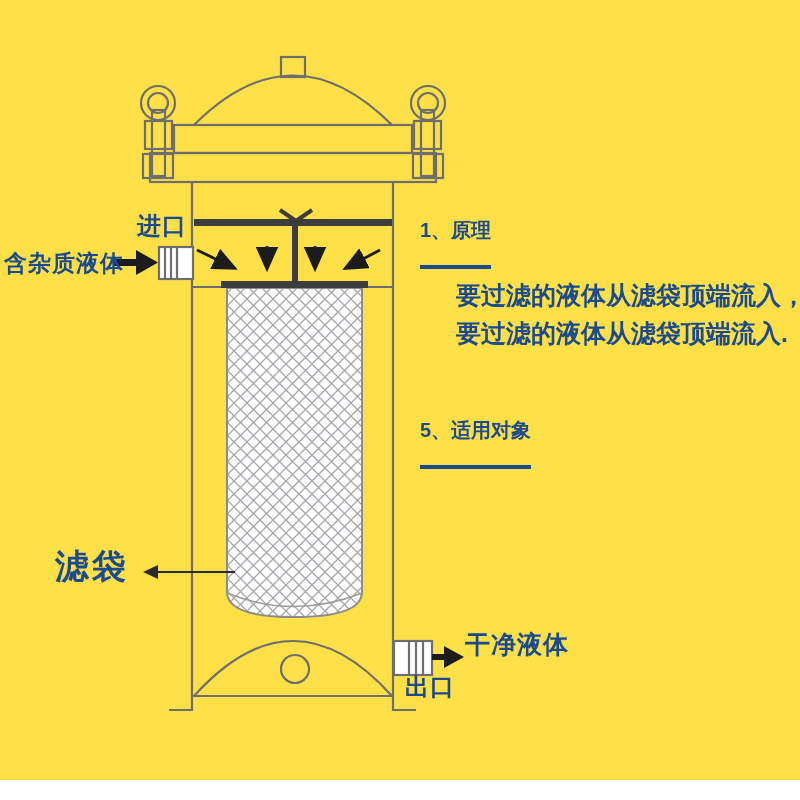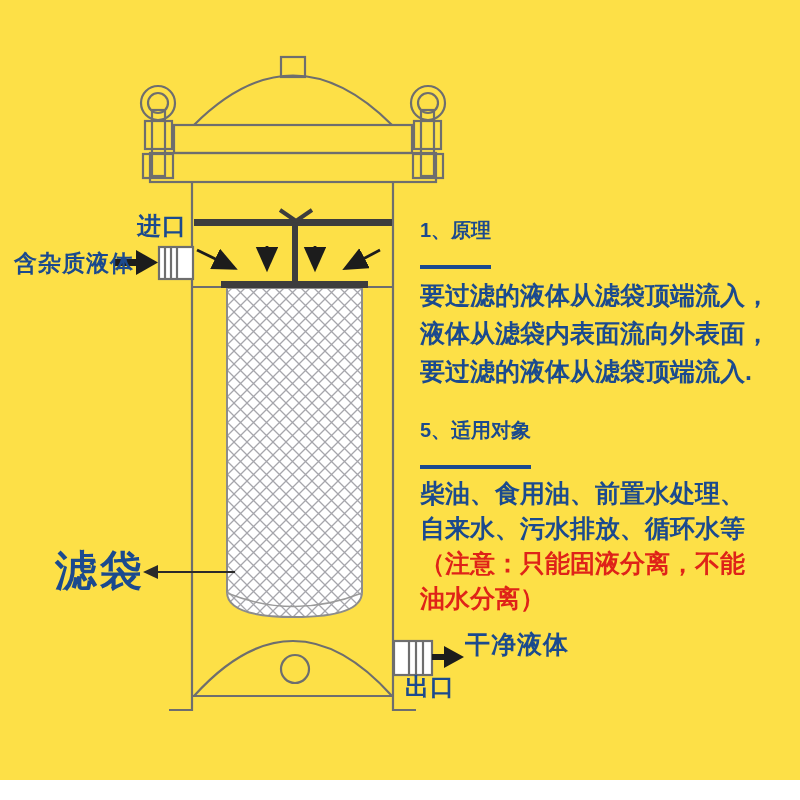--- a/index.html
+++ b/index.html
@@ -6,32 +6,32 @@
   #stage{
     position:relative;width:800px;height:780px;background:#fde047;overflow:hidden;
     font-family:Liberation Sans, sans-serif;
   }
   #diagram-svg{position:absolute;left:0;top:0;}
   .lbl{
     position:absolute;font-weight:700;color:var(--blue,#1b4a8e);
     white-space:nowrap;letter-spacing:1px;line-height:1.1;
   }
   #inlet-label{left:137px;top:213px;font-size:24px;}
-  #impure-label{left:14px;top:251px;font-size:23px;}
-  #bag-label{left:55px;top:548px;font-size:42px;letter-spacing:3px;}
+  #impure-label{left:4px;top:251px;font-size:23px;}
+  #bag-label{left:55px;top:548px;font-size:34px;letter-spacing:3px;}
   #clean-label{left:465px;top:631px;font-size:25px;}
   #outlet-label{left:405px;top:674px;font-size:24px;text-align:center;}
   .txt-col{position:absolute;left:420px;width:372px;color:var(--blue,#1b4a8e);}
   #principle-section{top:214px;}
   #usage-section{top:414px;}
   .sec-heading{
     display:inline-block;font-size:20px;font-weight:700;line-height:32px;
     border-bottom:4px solid var(--blue,#1b4a8e);padding-bottom:19px;margin:0;
   }
-  .sec-body{margin-top:7px;}
+  .sec-body{margin-top:7px;margin-left:36px;}
   .sec-line{font-size:25px;font-weight:700;line-height:38px;white-space:nowrap;}
   #usage-section .sec-line{line-height:35px;}
   .note-line{color:var(--red,#df2318);}
 </style>
 </head>
 <body>
 
 <div id="stage">
 
   <svg id="diagram-svg" width="800" height="800" viewBox="0 0 800 800">
@@ -145,28 +145,21 @@
   <div class="lbl" id="inlet-label">进口</div>
   <div class="lbl" id="impure-label">含杂质液体</div>
   <div class="lbl" id="bag-label">滤袋</div>
   <div class="lbl" id="clean-label">干净液体</div>
   <div class="lbl" id="outlet-label">出口</div>
 
   <div class="txt-col" id="principle-section">
     <h2 class="sec-heading">1、原理</h2>
     <div class="sec-body">
       <div class="sec-line">要过滤的液体从滤袋顶端流入，</div>
-      <div class="sec-line">液体从滤袋内表面流向外表面，</div>
       <div class="sec-line">要过滤的液体从滤袋顶端流入.</div>
     </div>
   </div>
 
   <div class="txt-col" id="usage-section">
     <h2 class="sec-heading">5、适用对象</h2>
-    <div class="sec-body">
-      <div class="sec-line">柴油、食用油、前置水处理、</div>
-      <div class="sec-line">自来水、污水排放、循环水等</div>
-      <div class="sec-line note-line">（注意：只能固液分离，不能</div>
-      <div class="sec-line note-line">油水分离）</div>
-    </div>
   </div>
 
 </div>
 
 </body></html>

